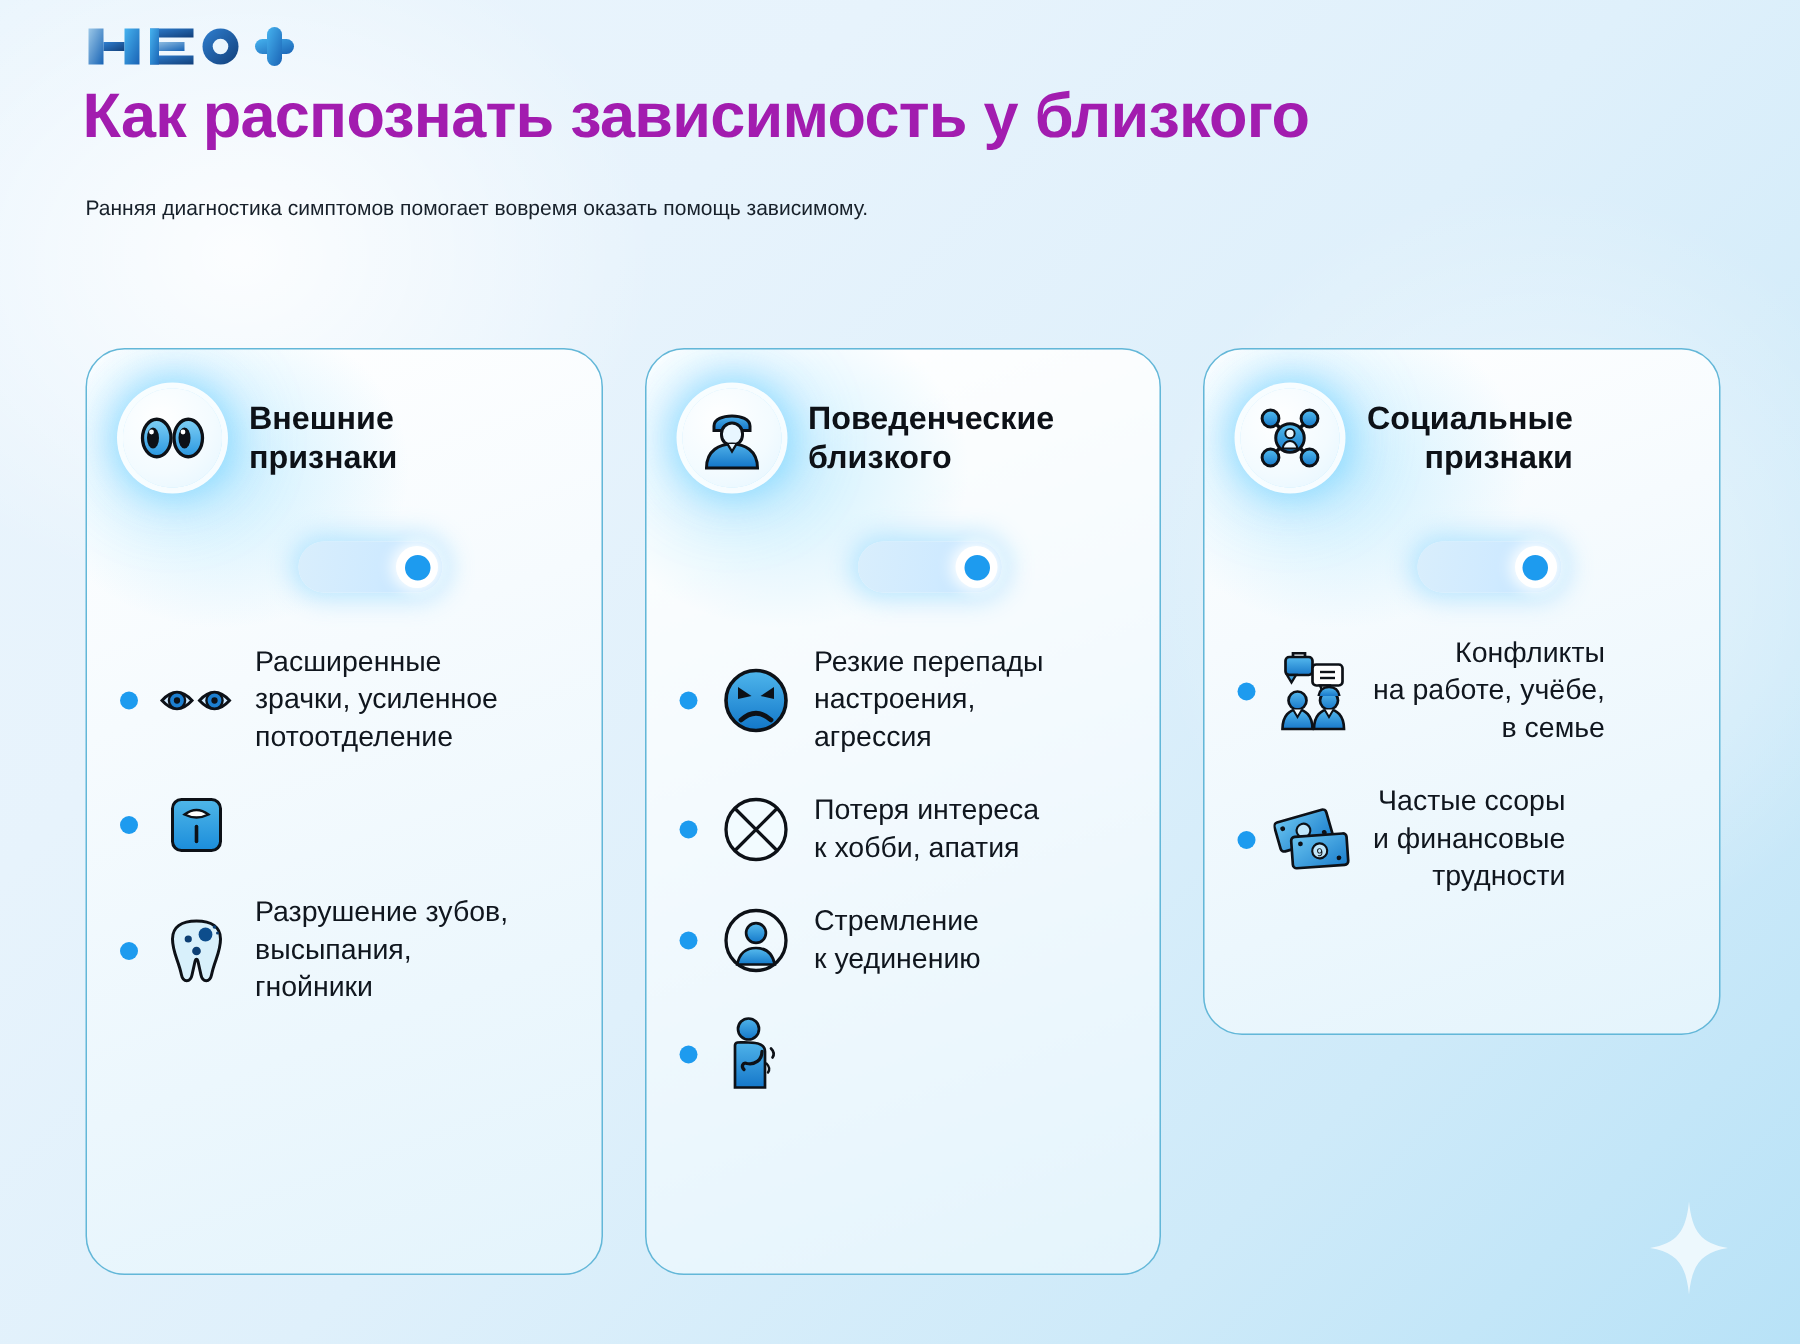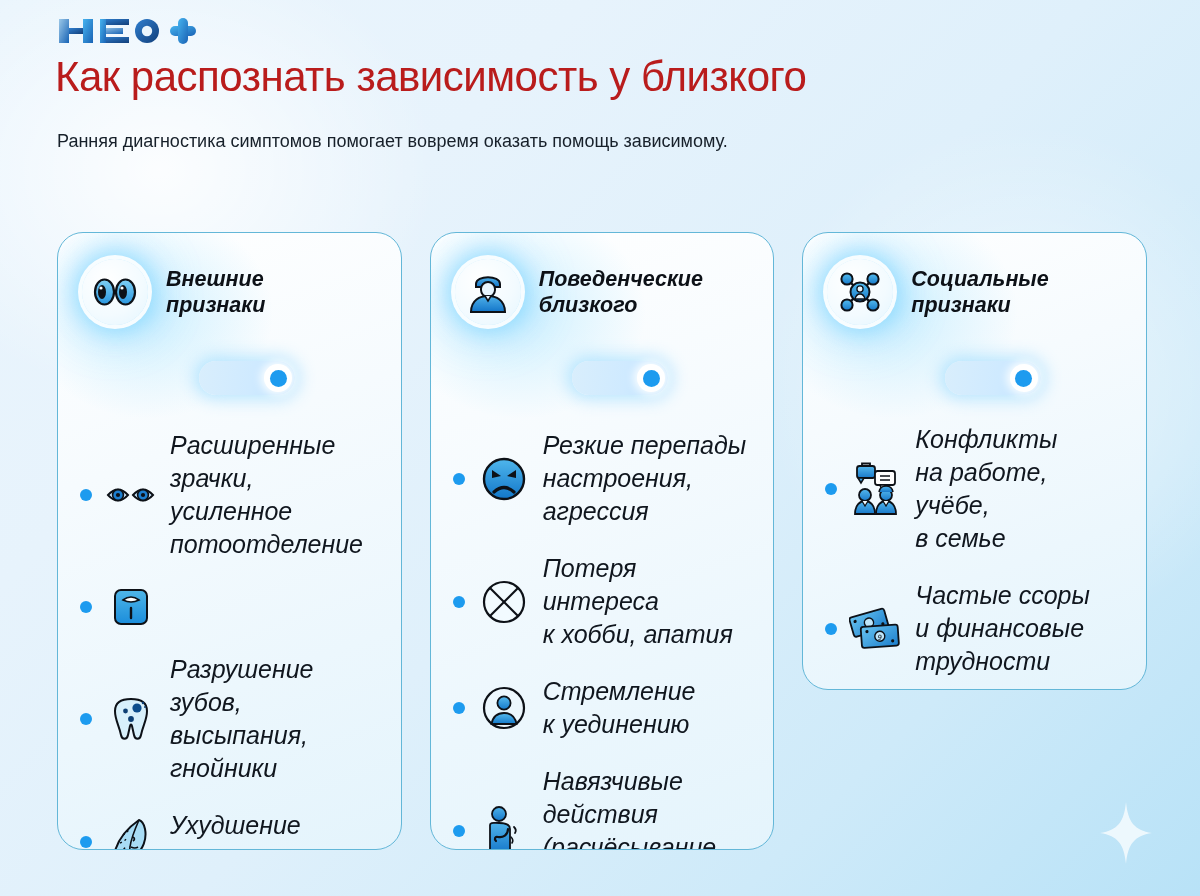--- a/index.html
+++ b/index.html
@@ -38,31 +38,31 @@
     height: 34px;
     display: flex; align-items: center;
   }
   .logo svg { display: block; }
 
   .page-title {
     position: absolute;
     left: 55px; top: 54px;
     width: 1100px;
     font-size: 42px;
-    font-weight: normal;
+    font-weight: bold;
     letter-spacing: -0.5px;
     line-height: 1.08;
-    color: #b91c1c;
+    color: #a21caf;
   }
 
   .page-subtitle {
     position: absolute;
     left: 57px; top: 128px;
     width: 900px;
-    font-size: 18px;
+    font-size: 14px;
     line-height: 1.45;
     color: #17202a;
   }
 
   
   .cards {
     position: absolute;
     left: 57px; top: 232px;
     width: 1090px;
     display: flex;
@@ -71,32 +71,31 @@
   }
 
   .card {
     width: 400px;
     border-radius: 26px;
     border: 1.6px solid #63b7d8;
     background: linear-gradient(160deg, #ffffff 0%, #f6fbfe 35%, #ecf7fd 70%, #e4f4fc 100%);
     position: relative;
     padding: 26px 22px 30px 22px;
     overflow: hidden;
-    font-style: italic;
   }
   .card::after {
     content: "";
     position: absolute; left: -40px; top: -30px;
     width: 260px; height: 220px;
     background: radial-gradient(ellipse at center, rgba(125,216,255,0.35) 0%, rgba(125,216,255,0) 68%);
     pointer-events: none;
   }
   .card-1 { height: 618px; }
   .card-2 { height: 618px; }
-  .card-3 { height: 458px; }
+  .card-3 { height: 458px; text-align: right; }
 
   
   .card-head {
     display: flex;
     align-items: center;
     gap: 18px;
     position: relative;
     z-index: 2;
     margin-left: 2px;
   }
@@ -172,21 +171,21 @@
     min-width: 12px;
     border-radius: 50%;
     background: #1d9bef;
   }
   .item-icon {
     width: 54px; min-width: 54px;
     display: flex; align-items: center; justify-content: center;
   }
   .item-icon svg { display: block; }
   .item-text {
-    font-size: 25px;
+    font-size: 19px;
     line-height: 1.32;
     color: #10161e;
     white-space: pre-line;
   }
 
   
   .sparkle {
     position: absolute;
     right: 48px; bottom: 28px;
     pointer-events: none;
@@ -313,36 +312,20 @@
             <circle cx="22" cy="24" r="2.9" fill="#0d3f74"></circle>
             <circle cx="34" cy="8" r="1.2" fill="#0d3f74"></circle>
             <circle cx="36" cy="12" r="1" fill="#0d3f74"></circle>
           </svg>
         </span>
         <span class="item-text">Разрушение зубов,
 высыпания,
 гнойники</span>
       </li>
 
-      <li class="list-item">
-        <span class="bullet"></span>
-        <span class="item-icon">
-          <svg width="44" height="50" viewBox="0 0 44 50" aria-hidden="true">
-            <path d="M30 3 C20 10 10 20 6 34 C4 41 6 46 10 47 L16 47 L18 40 L26 38 C34 33 38 22 36 12 C35 7 33 4 30 3Z" fill="#a8dcf5" stroke="#0d1117" stroke-width="2"></path>
-            <path d="M30 3 C26 12 22 22 21 30 C20 36 22 42 26 38" fill="none" stroke="#0d1117" stroke-width="1.6"></path>
-            <path d="M24 20 Q27 22 24 24" fill="none" stroke="#0d1117" stroke-width="1.6"></path>
-            <path d="M22 30 Q26 32 29 30" fill="none" stroke="#0d1117" stroke-width="1.6"></path>
-            <path d="M14 18 Q18 16 20 12" fill="none" stroke="#0d1117" stroke-width="1.4" stroke-dasharray="2 3"></path>
-            <path d="M11 26 Q16 24 19 20" fill="none" stroke="#0d1117" stroke-width="1.4" stroke-dasharray="2 3"></path>
-            <path d="M10 34 Q14 33 17 30" fill="none" stroke="#0d1117" stroke-width="1.4" stroke-dasharray="2 3"></path>
-          </svg>
-        </span>
-        <span class="item-text">Ухудшение
-состояния кожи</span>
-      </li>
     </ul>
   </section>
 
   <section class="card card-2">
     <div class="card-head">
       <div class="head-badge">
         <svg width="42" height="44" viewBox="0 0 42 44" aria-hidden="true">
           <defs>
             <linearGradient id="perG" x1="0" y1="0" x2="0" y2="1">
               <stop offset="0%" stop-color="#4fb0e8"></stop>
@@ -432,24 +415,20 @@
                   <stop offset="100%" stop-color="#1577c9"></stop>
               </linearGradient>
             </defs>
             <circle cx="18" cy="9" r="7" fill="url(#scrG)" stroke="#0d1117" stroke-width="1.8"></circle>
             <path d="M9 20 C9 17 13 18 18 18 C23 18 29 19 29 24 L29 48 L9 48Z" fill="url(#scrG)" stroke="#0d1117" stroke-width="1.8"></path>
             <path d="M27 24 C27 30 22 33 17 32 C14 31 13 34 15 36" fill="none" stroke="#0d1117" stroke-width="2.2" stroke-linecap="round"></path>
             <path d="M33 22 Q36 25 34 28" fill="none" stroke="#0d1117" stroke-width="1.8" stroke-linecap="round"></path>
             <path d="M30 32 Q33 35 31 38" fill="none" stroke="#0d1117" stroke-width="1.6" stroke-linecap="round"></path>
           </svg>
         </span>
-        <span class="item-text">Навязчивые
-действия
-(расчёсывание,
-ковыряние кожи)</span>
       </li>
     </ul>
   </section>
 
   <section class="card card-3">
     <div class="card-head">
       <div class="head-badge">
         <svg width="46" height="46" viewBox="0 0 46 46" aria-hidden="true">
           <defs>
             <linearGradient id="netG" x1="0" y1="0" x2="0" y2="1">

